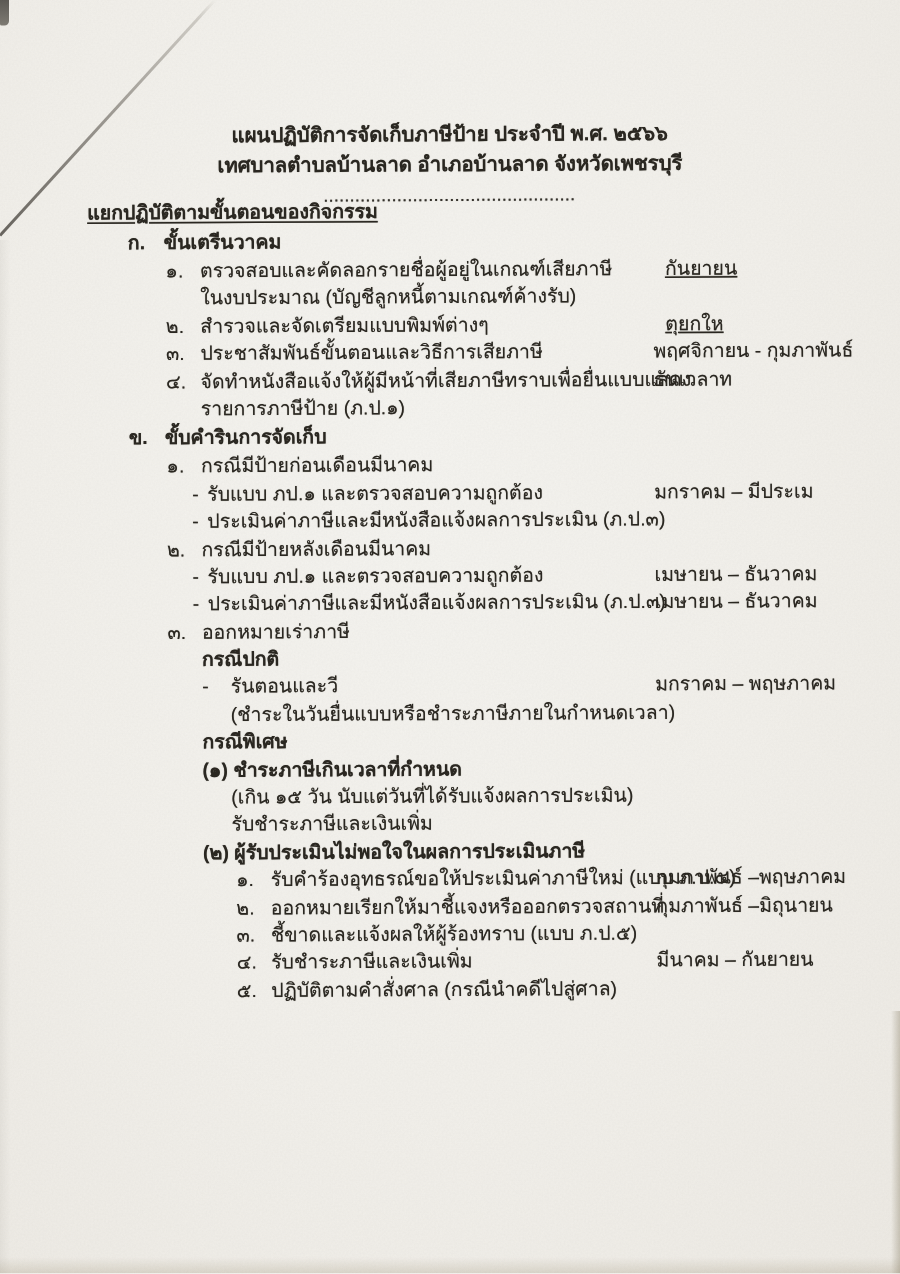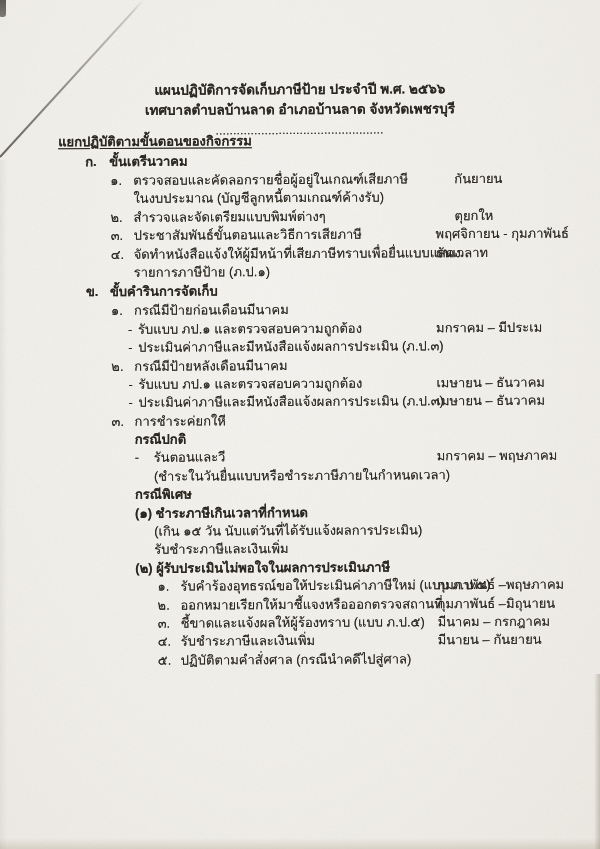--- a/index.html
+++ b/index.html
@@ -40,21 +40,21 @@
     text-shadow:0 0 .5px rgba(40,36,28,.55);
   }
   .title-block{position:absolute;top:80px;left:0;width:600px;text-align:center;line-height:20px;}
   .title-line{font-weight:bold;font-size:13.5px;white-space:nowrap;}
   .dots{display:block;margin-top:1px;font-size:9px;font-weight:bold;letter-spacing:1px;color:#35322c;}
   .rows{position:absolute;top:131px;left:0;width:600px;font-size:13px;}
   .row{position:relative;line-height:18.4px;white-space:nowrap;height:18.4px;}
   .row .marker{display:inline-block;}
   .row .txt{display:inline-block;}
   .row .month{position:absolute;left:435px;top:0;font-weight:normal;}
-  .row .month.far{left:454px;}
+  .row .month.far{left:443px;text-decoration:underline;}
   .h-main{padding-left:58px;font-weight:bold;height:20px;line-height:19px;}
   .h-main .txt{text-decoration:underline;text-underline-offset:2px;}
   .section{padding-left:85px;font-weight:bold;height:20px;line-height:20px;}
   .section .marker{width:24px;}
   .item{padding-left:110px;}
   .item .marker{width:23px;}
   .cont{padding-left:133px;}
   .dash{padding-left:127px;}
   .dash .marker{width:10px;}
   .sub{padding-left:133px;font-weight:bold;}
@@ -98,30 +98,30 @@
         <div class="row item"><span class="marker">๓.</span><span class="txt">ประชาสัมพันธ์ขั้นตอนและวิธีการเสียภาษี</span><span class="month">พฤศจิกายน - กุมภาพันธ์</span></div>
         <div class="row item"><span class="marker">๔.</span><span class="txt">จัดทำหนังสือแจ้งให้ผู้มีหน้าที่เสียภาษีทราบเพื่อยื่นแบบแสดง</span><span class="month">ธันเวลาท</span></div>
         <div class="row cont"><span class="txt">รายการภาษีป้าย (ภ.ป.๑)</span></div>
         <div class="row section"><span class="marker">ข.</span><span class="txt">ขั้บคำรินการจัดเก็บ</span></div>
         <div class="row item"><span class="marker">๑.</span><span class="txt">กรณีมีป้ายก่อนเดือนมีนาคม</span></div>
         <div class="row dash"><span class="marker">-</span><span class="txt">รับแบบ ภป.๑ และตรวจสอบความถูกต้อง</span><span class="month">มกราคม – มีประเม</span></div>
         <div class="row dash"><span class="marker">-</span><span class="txt">ประเมินค่าภาษีและมีหนังสือแจ้งผลการประเมิน (ภ.ป.๓)</span></div>
         <div class="row item"><span class="marker">๒.</span><span class="txt">กรณีมีป้ายหลังเดือนมีนาคม</span></div>
         <div class="row dash"><span class="marker">-</span><span class="txt">รับแบบ ภป.๑ และตรวจสอบความถูกต้อง</span><span class="month">เมษายน – ธันวาคม</span></div>
         <div class="row dash"><span class="marker">-</span><span class="txt">ประเมินค่าภาษีและมีหนังสือแจ้งผลการประเมิน (ภ.ป.๓)</span><span class="month">เมษายน – ธันวาคม</span></div>
-        <div class="row item"><span class="marker">๓.</span><span class="txt">การชำระค่ยกใหี</span></div>
+        <div class="row item"><span class="marker">๓.</span><span class="txt">ออกหมายเร่าภาษี</span></div>
         <div class="row sub"><span class="txt">กรณีปกติ</span></div>
         <div class="row dash2"><span class="marker">-</span><span class="txt">รันตอนและวี</span><span class="month">มกราคม – พฤษภาคม</span></div>
         <div class="row cont2"><span class="txt">(ชำระในวันยื่นแบบหรือชำระภาษีภายในกำหนดเวลา)</span></div>
         <div class="row sub"><span class="txt">กรณีพิเศษ</span></div>
         <div class="row sub"><span class="txt">(๑) ชำระภาษีเกินเวลาที่กำหนด</span></div>
         <div class="row cont2"><span class="txt">(เกิน ๑๕ วัน นับแต่วันที่ได้รับแจ้งผลการประเมิน)</span></div>
         <div class="row cont2"><span class="txt">รับชำระภาษีและเงินเพิ่ม</span></div>
         <div class="row sub"><span class="txt">(๒) ผู้รับประเมินไม่พอใจในผลการประเมินภาษี</span></div>
         <div class="row item2"><span class="marker">๑.</span><span class="txt">รับคำร้องอุทธรณ์ขอให้ประเมินค่าภาษีใหม่ (แบบ ภ.ป.๔)</span><span class="month">กุมภาพันธ์ –พฤษภาคม</span></div>
         <div class="row item2"><span class="marker">๒.</span><span class="txt">ออกหมายเรียกให้มาชี้แจงหรือออกตรวจสถานที่</span><span class="month">กุมภาพันธ์ –มิถุนายน</span></div>
-        <div class="row item2"><span class="marker">๓.</span><span class="txt">ชี้ขาดและแจ้งผลให้ผู้ร้องทราบ (แบบ ภ.ป.๕)</span><span class="month">มีนาคม – กรกฎาคม</span></div>
-        <div class="row item2"><span class="marker">๔.</span><span class="txt">รับชำระภาษีและเงินเพิ่ม</span><span class="month">มีนายน – กันยายน</span></div>
+        <div class="row item2"><span class="marker">๓.</span><span class="txt">ชี้ขาดและแจ้งผลให้ผู้ร้องทราบ (แบบ ภ.ป.๕)</span></div>
+        <div class="row item2"><span class="marker">๔.</span><span class="txt">รับชำระภาษีและเงินเพิ่ม</span><span class="month">มีนาคม – กันยายน</span></div>
         <div class="row item2"><span class="marker">๕.</span><span class="txt">ปฏิบัติตามคำสั่งศาล (กรณีนำคดีไปสู่ศาล)</span></div>
       </div>
   </div>
 
 </div>
 
 </body></html>

